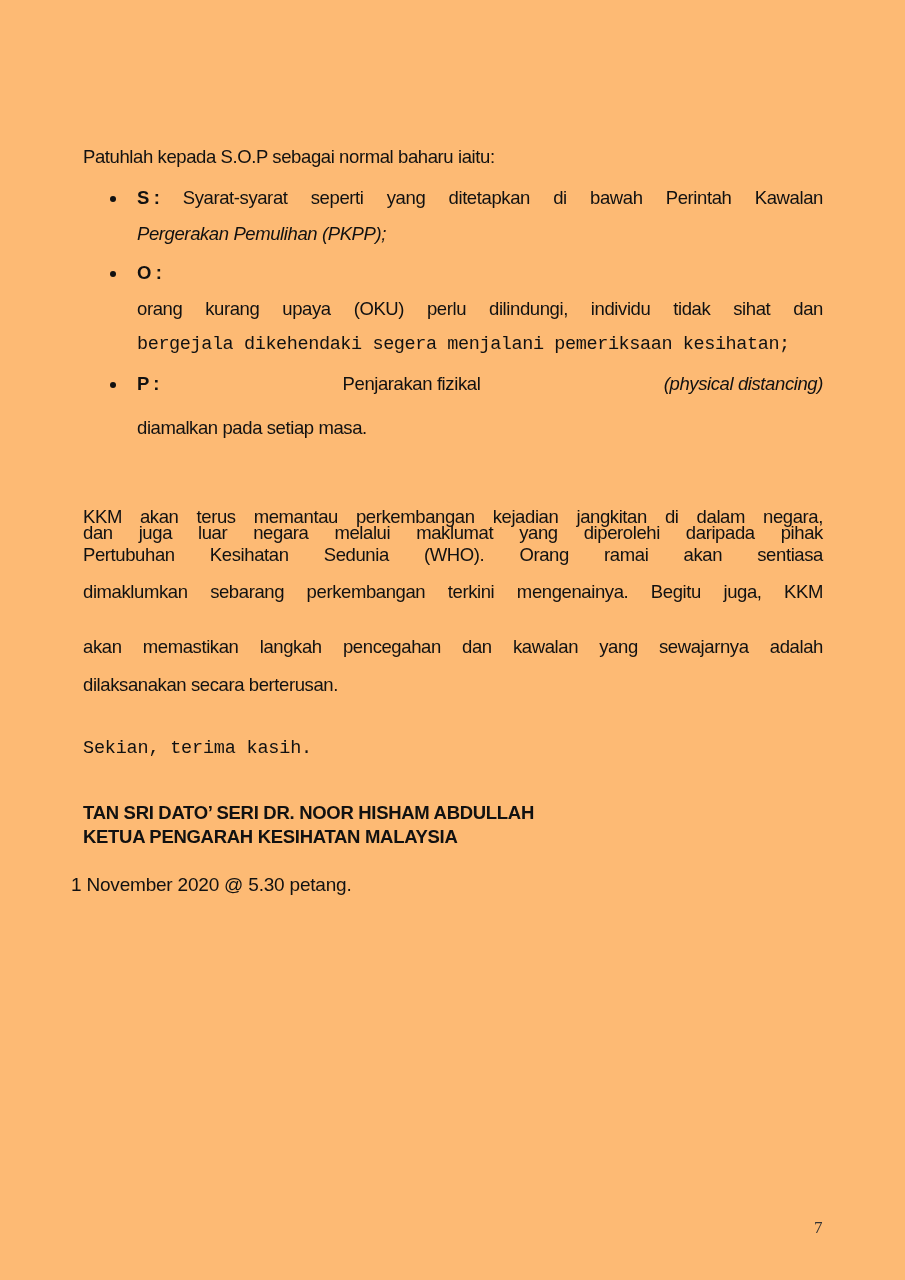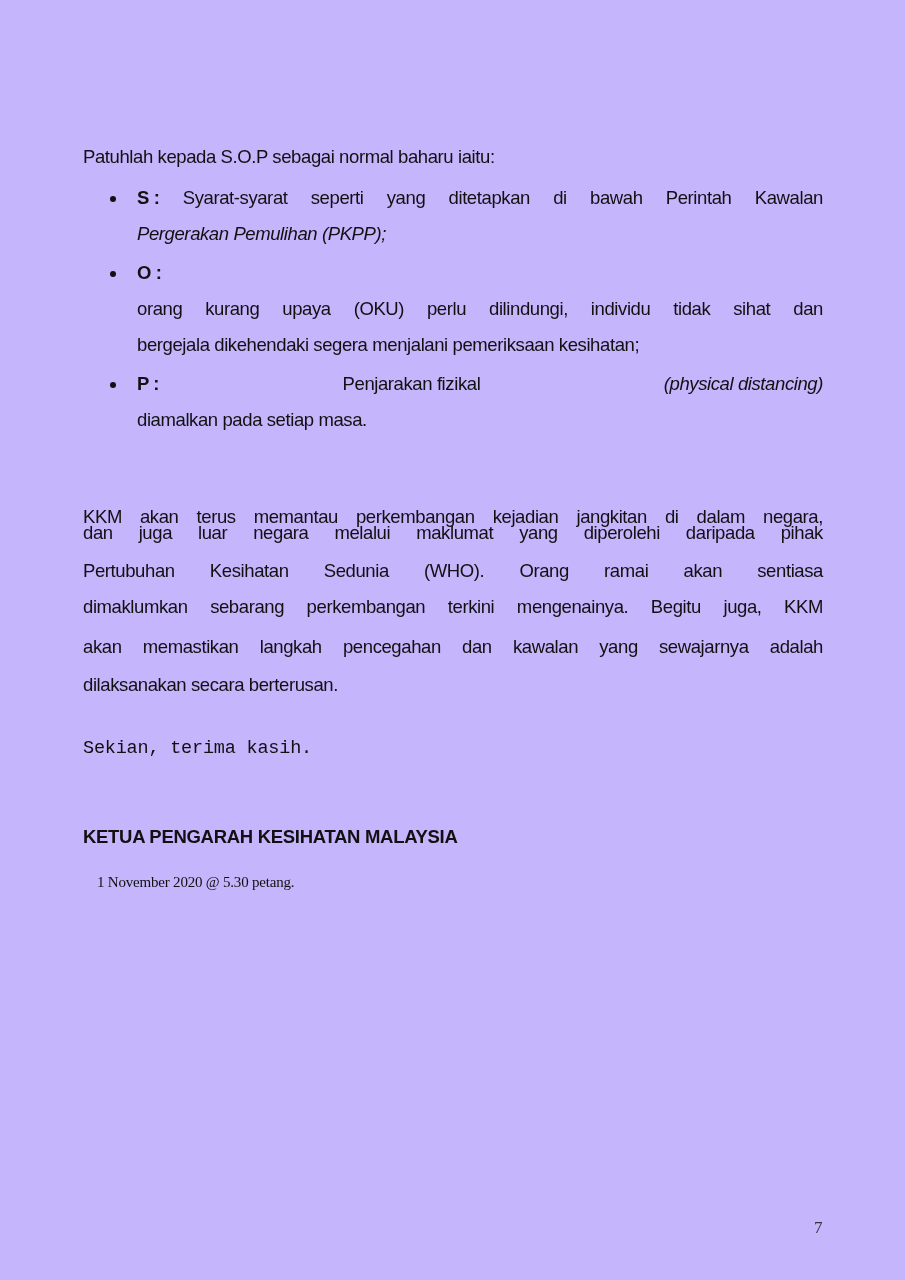--- a/index.html
+++ b/index.html
@@ -1,38 +1,38 @@
 <!DOCTYPE html>
 <html><head>
   <meta charset="utf-8">
   <style>
     html, body { margin: 0; padding: 0; background: #ffffff; }
     body { width: 905px; height: 1280px; position: relative; overflow: hidden; color: #111; }
-    .page { position: absolute; left: 0; top: 0; width: 905px; height: 1280px; background: #c4b5fd; }
+    .page { position: absolute; left: 0; top: 0; width: 905px; height: 1280px; background: #fdba74; }
     .body-text {
       font-family: "Liberation Sans", sans-serif;
       font-size: 18.5px;
       letter-spacing: -0.4px;
       word-spacing: 0px;
     }
     .line { position: absolute; white-space: nowrap; }
     .intro { left: 83px; top: 146px; }
     .bullet { position: absolute; left: 110px; width: 10px; }
     .bullet::before { content: ""; position: absolute; left: 0; top: 9px; width: 6px; height: 6px; background: #111; border-radius: 50%; }
     .bl { position: absolute; left: 137px; width: 686px; }
     .bl .row { position: absolute; left: 0; width: 686px; display: flex; justify-content: space-between; white-space: nowrap; }
     .bl .row.last { justify-content: flex-start; gap: 5px; }
     b.key { font-weight: bold; }
     i { font-style: italic; }
     .para { position: absolute; left: 83px; width: 740px; }
     .para .row { position: absolute; left: 0; width: 740px; display: flex; justify-content: space-between; white-space: nowrap; }
     .para .row.last { justify-content: flex-start; gap: 5px; text-align: right; }
     .closing { position: absolute; left: 83px; top: 738px; font-family: Liberation Mono, monospace; font-size: 18.5px; letter-spacing: -0.2px; }
     .sig { position: absolute; left: 83px; font-family: "Liberation Sans", sans-serif; font-weight: bold; font-size: 18.5px; letter-spacing: -0.3px; }
-    .date { position: absolute; left: 97px; top: 874px; font-family: Liberation Serif, serif; font-size: 15px; letter-spacing: -0.2px; }
+    .date { position: absolute; left: 71px; top: 874px; font-family: Liberation Sans, sans-serif; font-size: 19px; letter-spacing: -0.2px; }
     .page-num { position: absolute; left: 814px; top: 1218px; font-family: "Liberation Serif", serif; font-size: 17px; color: #333; }
   </style>
 </head>
 <body>
 
 <div class="page">
 
   <div class="line body-text intro">Patuhlah kepada S.O.P sebagai normal baharu iaitu:</div>
 
   <div class="bullet" style="top:187px;"></div>
@@ -61,62 +61,63 @@
         <span>kurang</span>
         <span>upaya</span>
         <span>(OKU)</span>
         <span>perlu</span>
         <span>dilindungi,</span>
         <span>individu</span>
         <span>tidak</span>
         <span>sihat</span>
         <span>dan</span>
       </div>
-    <div class="row last" style="top:72px;">bergejala dikehendaki segera menjalani pemeriksaan kesihatan;</div>
+    <div class="row last" style="top:72px;font-family:Liberation Mono, monospace;">bergejala dikehendaki segera menjalani pemeriksaan kesihatan;</div>
   </div>
 
   <div class="bullet" style="top:373px;"></div>
   <div class="bl body-text" style="top:373px;">
     <div class="row" style="top:0;">
       <b class="key">P :</b>
       <span>Penjarakan fizikal</span>
       <i>(physical distancing)</i>
     </div>
-    <div class="row last" style="top:36px;">diamalkan pada setiap masa.</div>
+    <div class="row last" style="top:44px;">diamalkan pada setiap masa.</div>
   </div>
 
   <div class="para body-text" style="top:484px;" id="para">
       <div class="row" style="top: 0px; text-align: justify; text-align-last: justify; display: block; white-space: normal; margin-top: 22px;">KKM akan terus memantau perkembangan kejadian jangkitan di dalam negara,</div>
       <div class="row" style="top: 38px;">
         <span>dan</span>
         <span>juga</span>
         <span>luar</span>
         <span>negara</span>
         <span>melalui</span>
         <span>maklumat</span>
         <span>yang</span>
         <span>diperolehi</span>
         <span>daripada</span>
         <span>pihak</span>
       </div>
-      <div class="row" style="top: 76px;">
+      <div class="row" style="top: 60px;">
         <span>Pertubuhan</span>
         <span>Kesihatan</span>
         <span>Sedunia</span>
         <span>(WHO).</span>
         <span>Orang</span>
         <span>ramai</span>
         <span>akan</span>
         <span>sentiasa</span>
       </div>
-      <div class="row" style="top: 112px; text-align: justify; text-align-last: justify; display: block; white-space: normal;">dimaklumkan sebarang perkembangan terkini mengenainya. Begitu juga, KKM</div>
+      <div class="row" style="top: 97px; text-align: justify; text-align-last: justify; display: block; white-space: normal;">dimaklumkan sebarang perkembangan terkini mengenainya. Begitu juga, KKM</div>
       <div class="row" style="top: 152px; text-align: justify; text-align-last: justify; display: block; white-space: normal;">akan memastikan langkah pencegahan dan kawalan yang sewajarnya adalah</div>
       <div class="row last" style="top: 190px;">dilaksanakan secara berterusan.</div>
     </div>
 
   <div class="closing">Sekian, terima kasih.</div>
 
+  <div class="sig" style="top:802px;">TAN SRI DATO’ SERI DR. NOOR HISHAM ABDULLAH</div>
   <div class="sig" style="top:826px;">KETUA PENGARAH KESIHATAN MALAYSIA</div>
 
   <div class="date">1 November 2020 @ 5.30 petang.</div>
 
   <div class="page-num">7</div>
 </div>
 
 </body></html>

